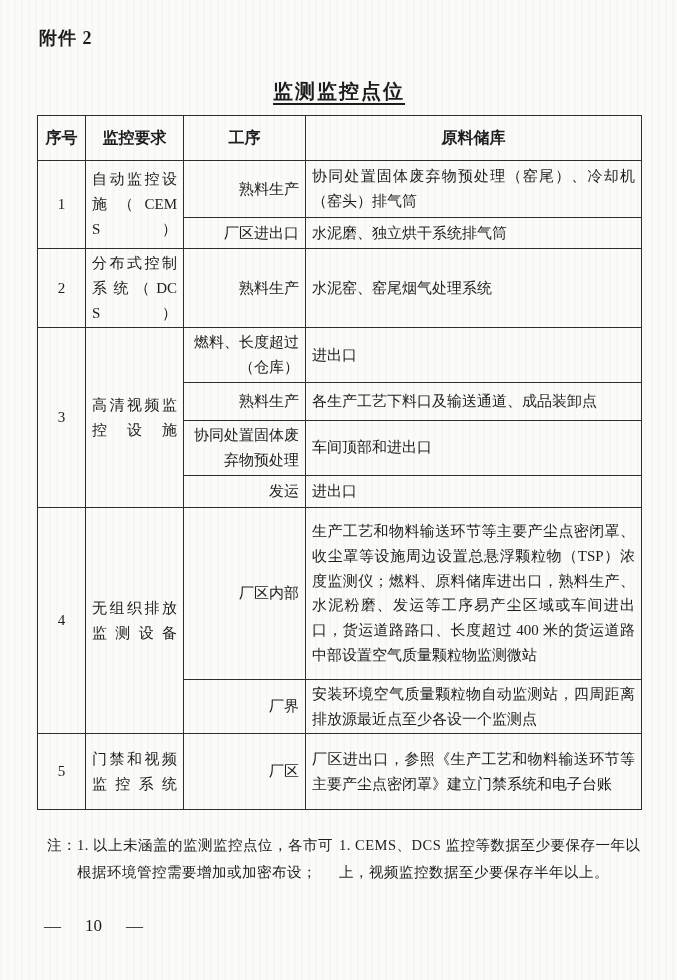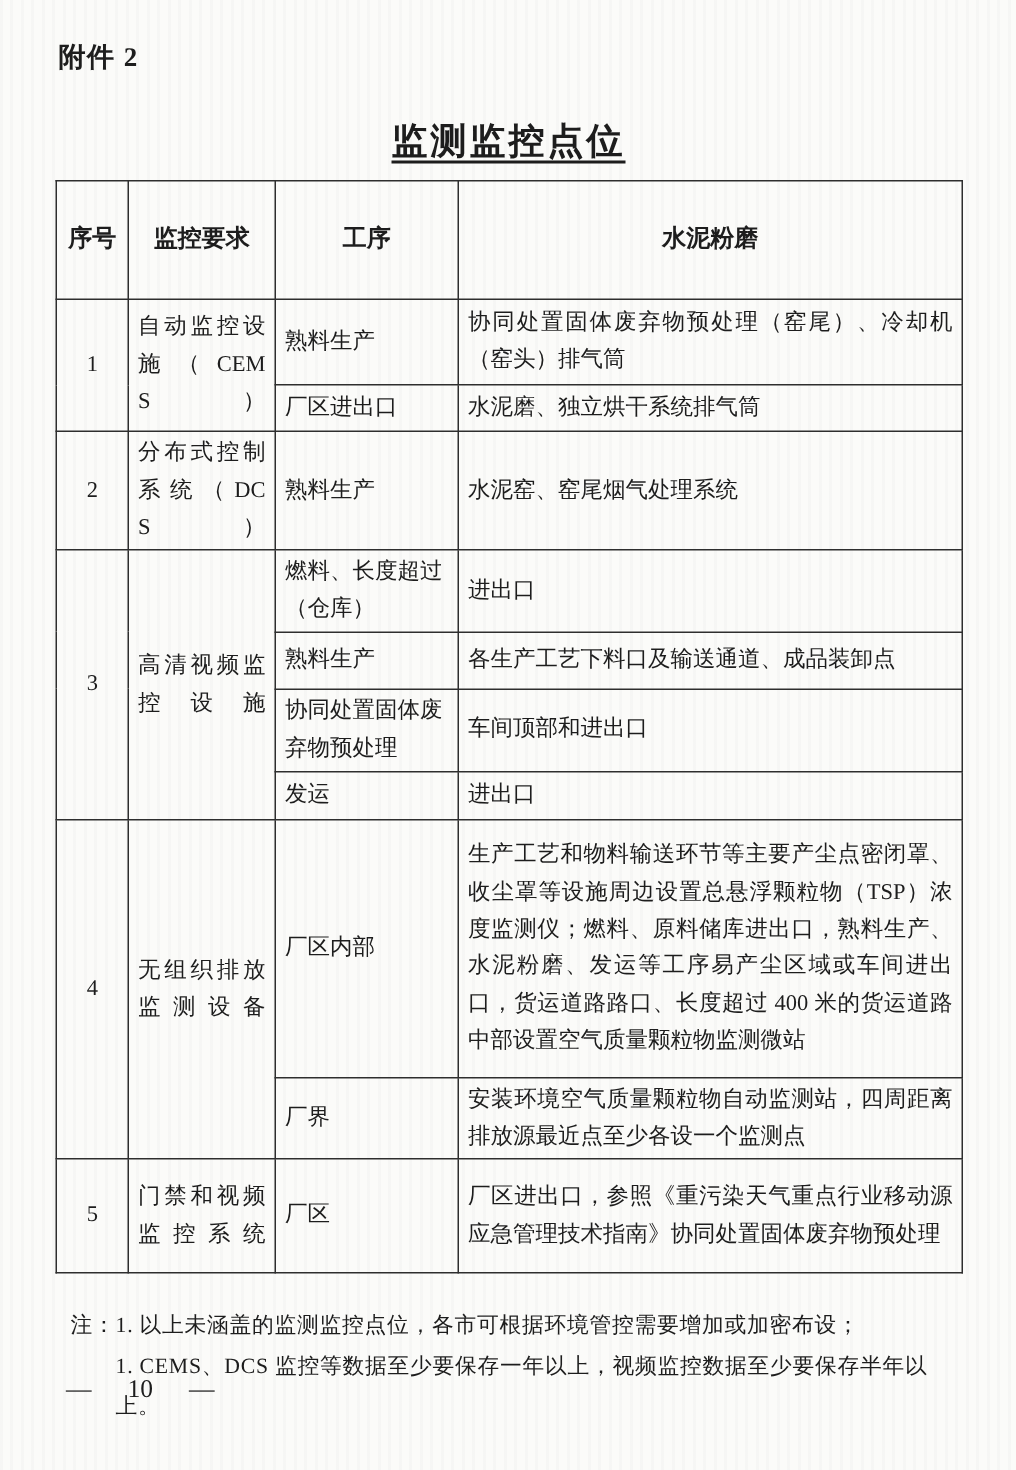--- a/index.html
+++ b/index.html
@@ -12,21 +12,21 @@
     overflow:hidden;
     position:relative;
   }
   .page{box-sizing:border-box;width:677px;height:980px;padding:26px 36px 0 37px;position:relative;}
 
   .attachment{font-size:18px;font-weight:bold;letter-spacing:1px;margin:0 0 0 2px;}
 
   .title-wrap{text-align:center;margin:28px 0 10px 0;}
   .title{
     display:inline-block;
-    font-size:24px;font-weight:bold;letter-spacing:2px;
+    font-size:20px;font-weight:bold;letter-spacing:2px;
     text-decoration:underline;
     text-decoration-thickness:2px;
     text-underline-offset:5px;
   }
 
   table.monitor{
     border-collapse:collapse;table-layout:fixed;
     width:604px;
     font-size:15px;
   }
@@ -35,35 +35,35 @@
   table.monitor col.c3{width:122px;}
   table.monitor col.c4{width:336px;}
   table.monitor th, table.monitor td{
     border:1.6px solid #2e2e2e;
     padding:2px 6px;
     vertical-align:middle;
     line-height:1.65;
     word-break:break-all;
   }
   table.monitor th{
-    font-weight:bold;font-size:16px;height:40px;text-align:center;padding:19px 2px;
+    font-weight:bold;font-size:16px;height:40px;text-align:center;padding:2px 2px;
   }
   td.num{text-align:center;}
   td.req{text-align:justify;text-align-last:justify;padding:2px 9px;}
-  td.proc{text-align:left;padding:2px 8px;}
+  td.proc{text-align:right;padding:2px 8px;}
   td.loc{text-align:justify;padding:3px 9px;}
 
   .notes{
     margin:22px 0 0 10px;
     display:flex;
     font-size:14.5px;line-height:1.85;
     letter-spacing:0.5px;
   }
   .notes .note-label{white-space:nowrap;}
-  .notes .note-items{display:flex;flex-direction:column;}
+  .notes .note-items{display:flex;flex-direction:row;}
 
   .footer{
     position:absolute;left:44px;top:916px;
     display:inline-flex;align-items:center;gap:24px;
     font-size:17px;
     font-family:"Liberation Serif","DejaVu Serif",serif;
   }
   .footer .dash{letter-spacing:0;}
 </style>
 </head>
@@ -83,21 +83,21 @@
         <col class="c2">
         <col class="c3">
         <col class="c4">
       </colgroup>
 
     <tbody>
         <tr>
       <th>序号</th>
       <th>监控要求</th>
       <th>工序</th>
-      <th>水泥粉磨</th>
+      <th>原料储库</th>
     </tr>
 
     <tr style="height:57px;">
       <td class="num" rowspan="2">1</td>
       <td class="req" rowspan="2">自动监控设施（CEMS）</td>
       <td class="proc">熟料生产</td>
       <td class="loc">协同处置固体废弃物预处理（窑尾）、冷却机（窑头）排气筒</td>
     </tr>
     <tr style="height:31px;">
       <td class="proc">厂区进出口</td>
@@ -138,21 +138,21 @@
     </tr>
     <tr style="height:52px;">
       <td class="proc">厂界</td>
       <td class="loc">安装环境空气质量颗粒物自动监测站，四周距离排放源最近点至少各设一个监测点</td>
     </tr>
 
     <tr style="height:76px;">
       <td class="num">5</td>
       <td class="req">门禁和视频监控系统</td>
       <td class="proc">厂区</td>
-      <td class="loc">厂区进出口，参照《重污染天气重点行业移动源应急管理技术指南》协同处置固体废弃物预处理</td>
+      <td class="loc">厂区进出口，参照《生产工艺和物料输送环节等主要产尘点密闭罩》建立门禁系统和电子台账</td>
     </tr>
   </tbody>
     </table>
 
   <div class="notes">
     <span class="note-label">注：</span>
     <span class="note-items">
       <span>1. 以上未涵盖的监测监控点位，各市可根据环境管控需要增加或加密布设；</span>
       <span>1. CEMS、DCS 监控等数据至少要保存一年以上，视频监控数据至少要保存半年以上。</span>
     </span>

